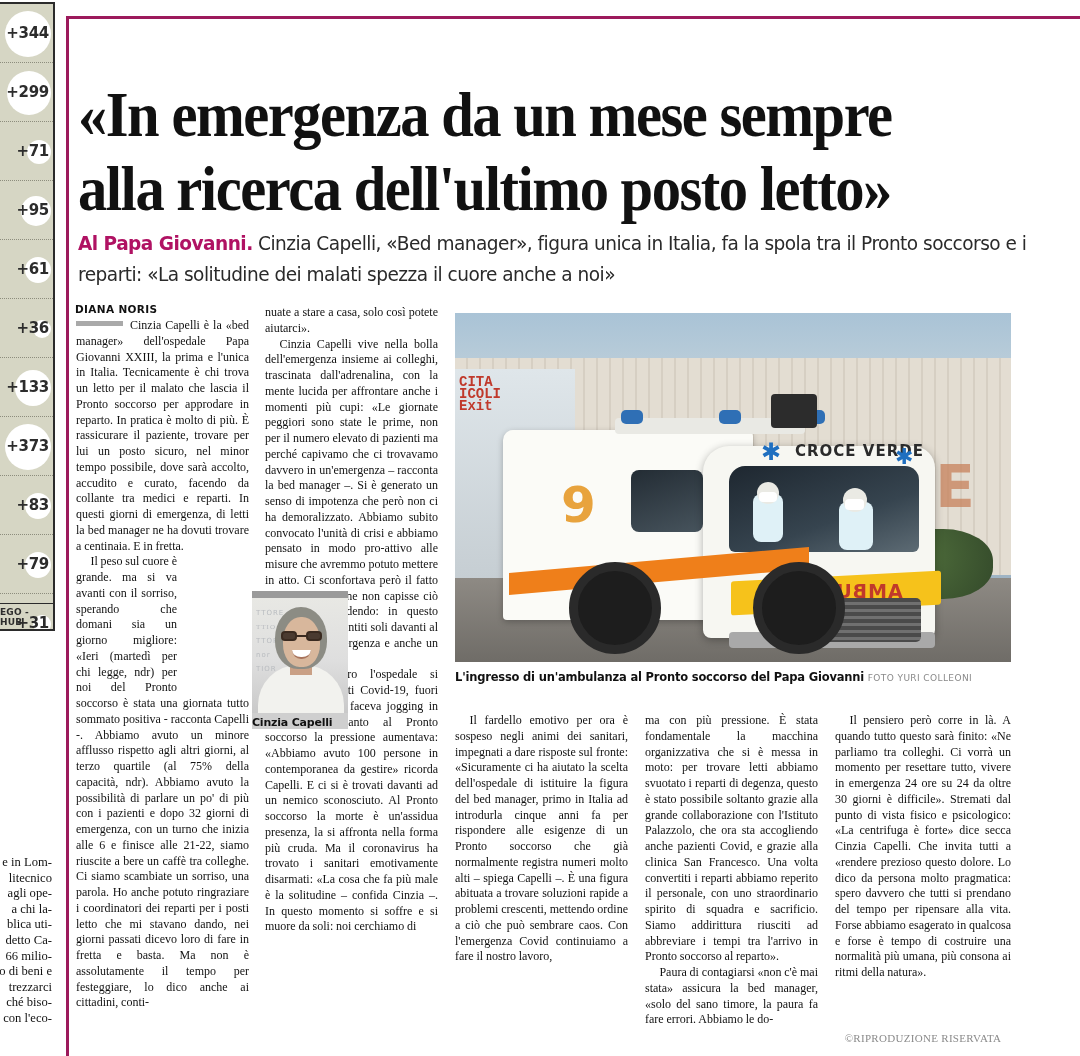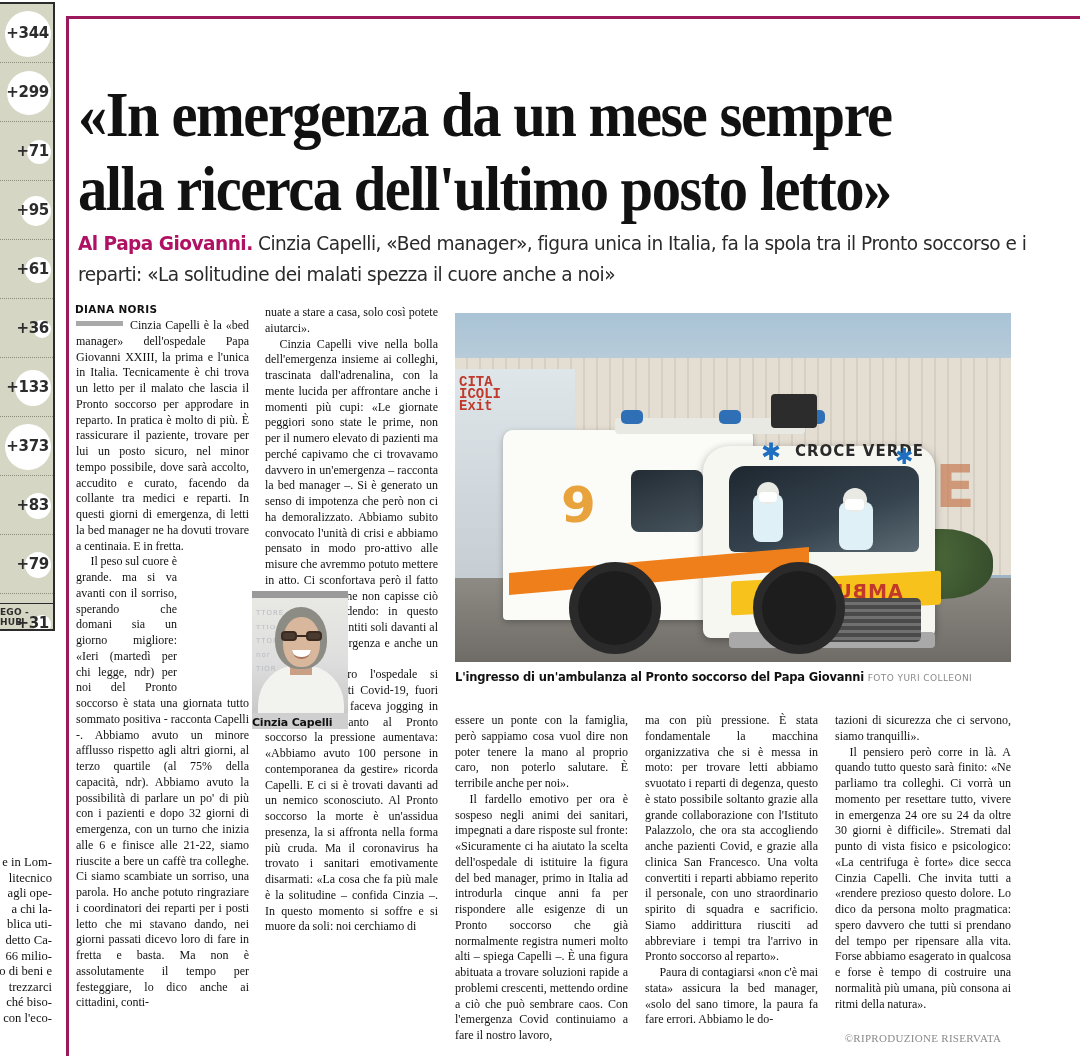--- a/index.html
+++ b/index.html
@@ -330,31 +330,29 @@
     <p><span class="float-r" style="height: 128px;"></span><span>Il peso sul cuore è grande. ma si va avanti con il sorriso, sperando che domani sia un giorno migliore: «Ieri (martedì per chi legge, ndr) per noi del Pronto soccorso è stata una giornata tutto sommato positiva - racconta Capelli -. Abbiamo avuto un minore afflusso rispetto agli altri giorni, al terzo quartile (al 75% della capacità, ndr). Abbiamo avuto la possibilità di parlare un po' di più con i pazienti e dopo 32 giorni di emergenza, con un turno che inizia alle 6 e finisce alle 21-22, siamo riuscite a bere un caffè tra colleghe. Ci siamo scambiate un sorriso, una parola. Ho anche potuto ringraziare i coordinatori dei reparti per i posti letto che mi stavano dando, nei giorni passati dicevo loro di fare in fretta e basta. Ma non è assolutamente il tempo per festeggiare, lo dico anche ai cittadini, conti-</span></p>
   </div>
 
   <div class="col" id="c2">
     <p class="first"><span>nuate a stare a casa, solo così potete aiutarci».</span></p>
     <p><span class="float-l" style="height: 0px;"></span><span>Cinzia Capelli vive nella bolla dell'emergenza insieme ai colleghi, trascinata dall'adrenalina, con la mente lucida per affrontare anche i momenti più cupi: «Le giornate peggiori sono state le prime, non per il numero elevato di pazienti ma perché capivamo che ci trovavamo davvero in un'emergenza – racconta la bed manager –. Si è generato un senso di impotenza che però non ci ha demoralizzato. Abbiamo subito convocato l'unità di crisi e abbiamo pensato in modo pro-attivo alle misure che avremmo potuto mettere in atto. Ci sconfortava però il fatto che la popolazione non capisse ciò che stava accadendo: in questo senso ci siamo sentiti soli davanti al montare dell'emergenza e anche un po' amareggiati».</span></p>
     <p><span>Mentre dentro l'ospedale si allestivano reparti Covid-19, fuori c'era ancora chi faceva jogging in compagnia. Intanto al Pronto soccorso la pressione aumentava: «Abbiamo avuto 100 persone in contemporanea da gestire» ricorda Capelli. E ci si è trovati davanti ad un nemico sconosciuto. Al Pronto soccorso la morte è un'assidua presenza, la si affronta nella forma più cruda. Ma il coronavirus ha trovato i sanitari emotivamente disarmati: «La cosa che fa più male è la solitudine – confida Cinzia –. In questo momento si soffre e si muore da soli: noi cerchiamo di</span></p>
   </div>
 
   <div class="col" id="c3">
-    <p class="first"><span>essere un ponte con la famiglia, però sappiamo cosa vuol dire non poter tenere la mano al proprio caro, non poterlo salutare. È terribile anche per noi».</span></p>
     <p><span>Il fardello emotivo per ora è sospeso negli animi dei sanitari, impegnati a dare risposte sul fronte: «Sicuramente ci ha aiutato la scelta dell'ospedale di istituire la figura del bed manager, primo in Italia ad introdurla cinque anni fa per rispondere alle esigenze di un Pronto soccorso che già normalmente registra numeri molto alti – spiega Capelli –. È una figura abituata a trovare soluzioni rapide a problemi crescenti, mettendo ordine a ciò che può sembrare caos. Con l'emergenza Covid continuiamo a fare il nostro lavoro,</span></p>
   </div>
 
   <div class="col" id="c4">
     <p class="first"><span>ma con più pressione. È stata fondamentale la macchina organizzativa che si è messa in moto: per trovare letti abbiamo svuotato i reparti di degenza, questo è stato possibile soltanto grazie alla grande collaborazione con l'Istituto Palazzolo, che ora sta accogliendo anche pazienti Covid, e grazie alla clinica San Francesco. Una volta convertiti i reparti abbiamo reperito il personale, con uno straordinario spirito di squadra e sacrificio. Siamo addirittura riusciti ad abbreviare i tempi tra l'arrivo in Pronto soccorso al reparto».</span></p>
     <p><span>Paura di contagiarsi «non c'è mai stata» assicura la bed manager, «solo del sano timore, la paura fa fare errori. Abbiamo le do-</span></p>
   </div>
 
   <div class="col" id="c5">
-    <p class="first"><span>tazioni di sicurezza che ci servono, siamo tranquilli».</span></p>
     <p><span>Il pensiero però corre in là. A quando tutto questo sarà finito: «Ne parliamo tra colleghi. Ci vorrà un momento per resettare tutto, vivere in emergenza 24 ore su 24 da oltre 30 giorni è difficile». Stremati dal punto di vista fisico e psicologico: «La centrifuga è forte» dice secca Cinzia Capelli. Che invita tutti a «rendere prezioso questo dolore. Lo dico da persona molto pragmatica: spero davvero che tutti si prendano del tempo per ripensare alla vita. Forse abbiamo esagerato in qualcosa e forse è tempo di costruire una normalità più umana, più consona ai ritmi della natura».</span></p>
   </div>
 
   <div id="portrait">
     <div class="pbar"></div>
     <div class="wall"></div>
     <div class="scribble" style="left:4px;top:18px;">TTORE</div>
     <div class="scribble" style="left:4px;top:32px;font-family:Liberation Serif, serif;">TTIO</div>
     <div class="scribble" style="left:4px;top:46px;">TTORE</div>
     <div class="scribble" style="left:4px;top:60px;">nor</div>

